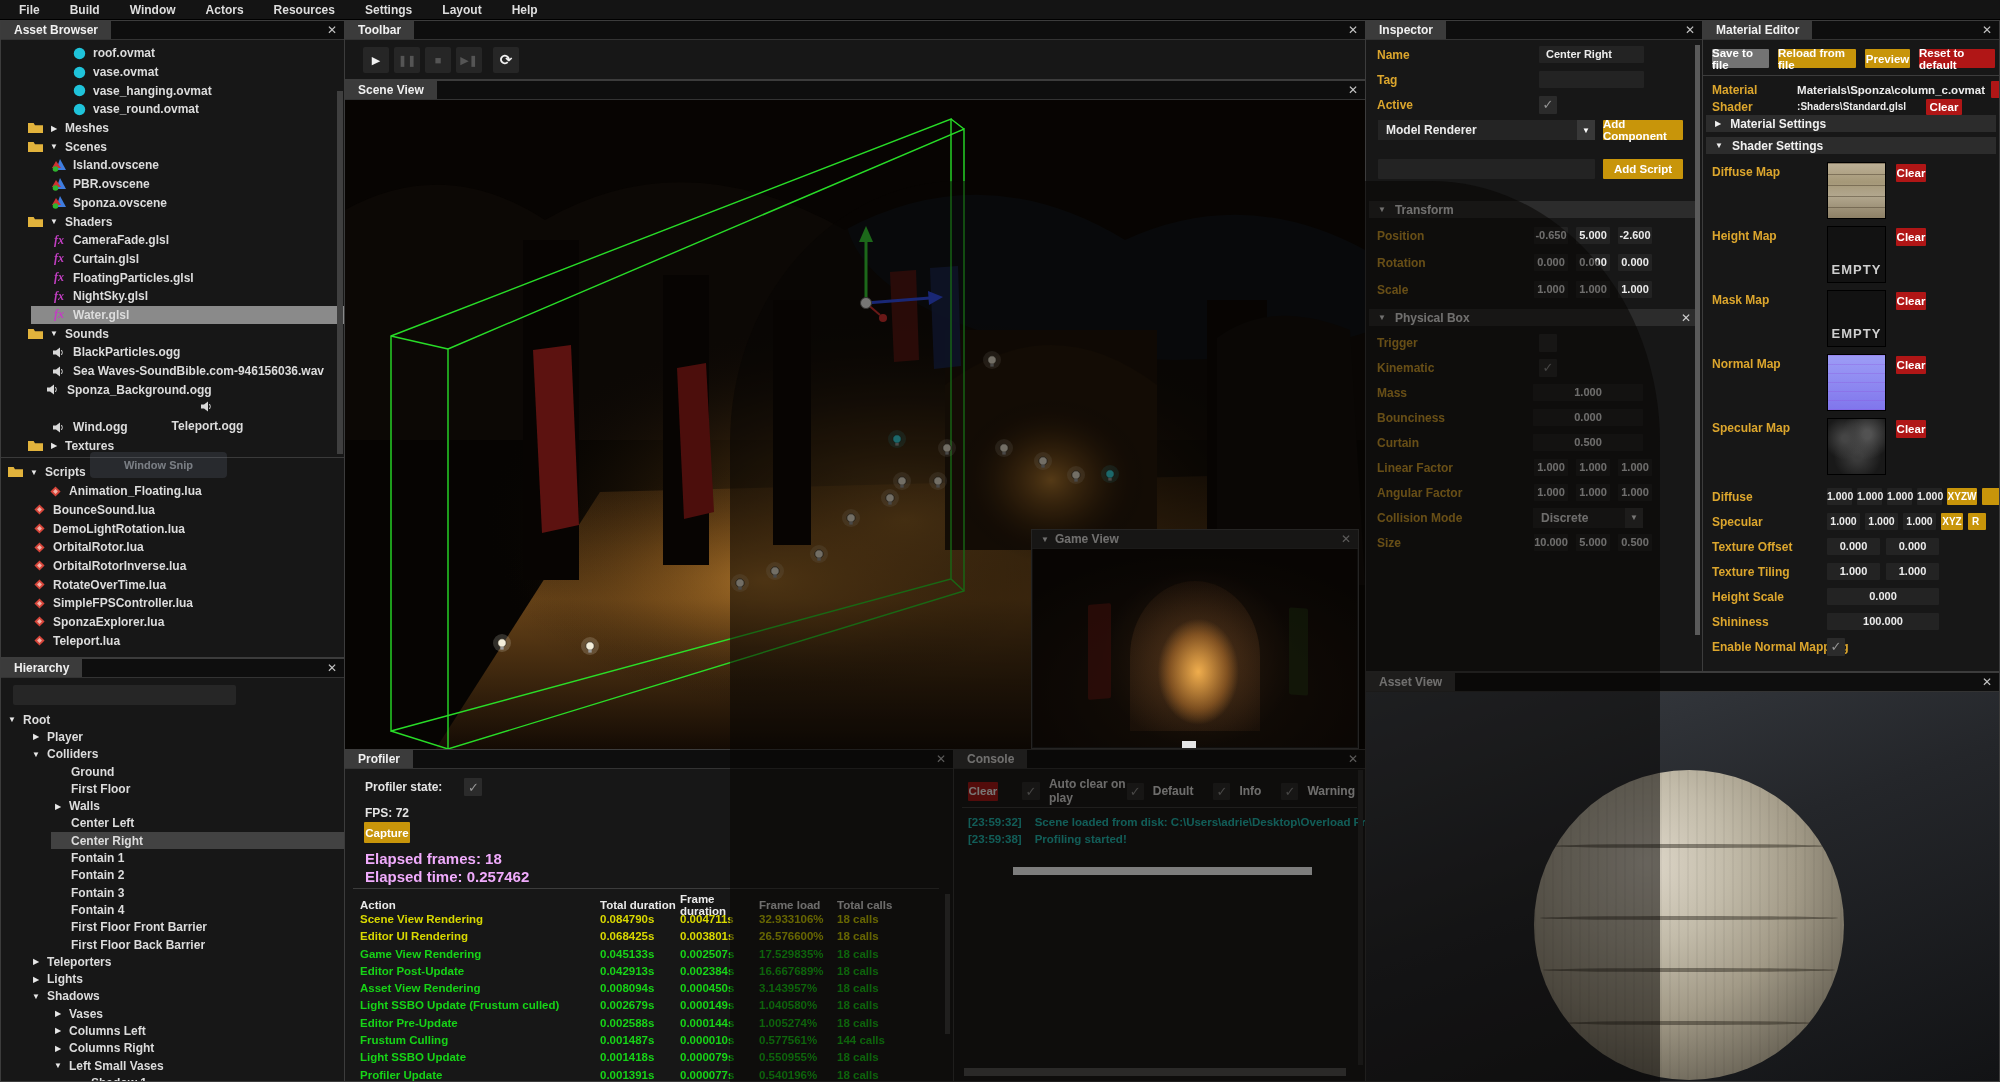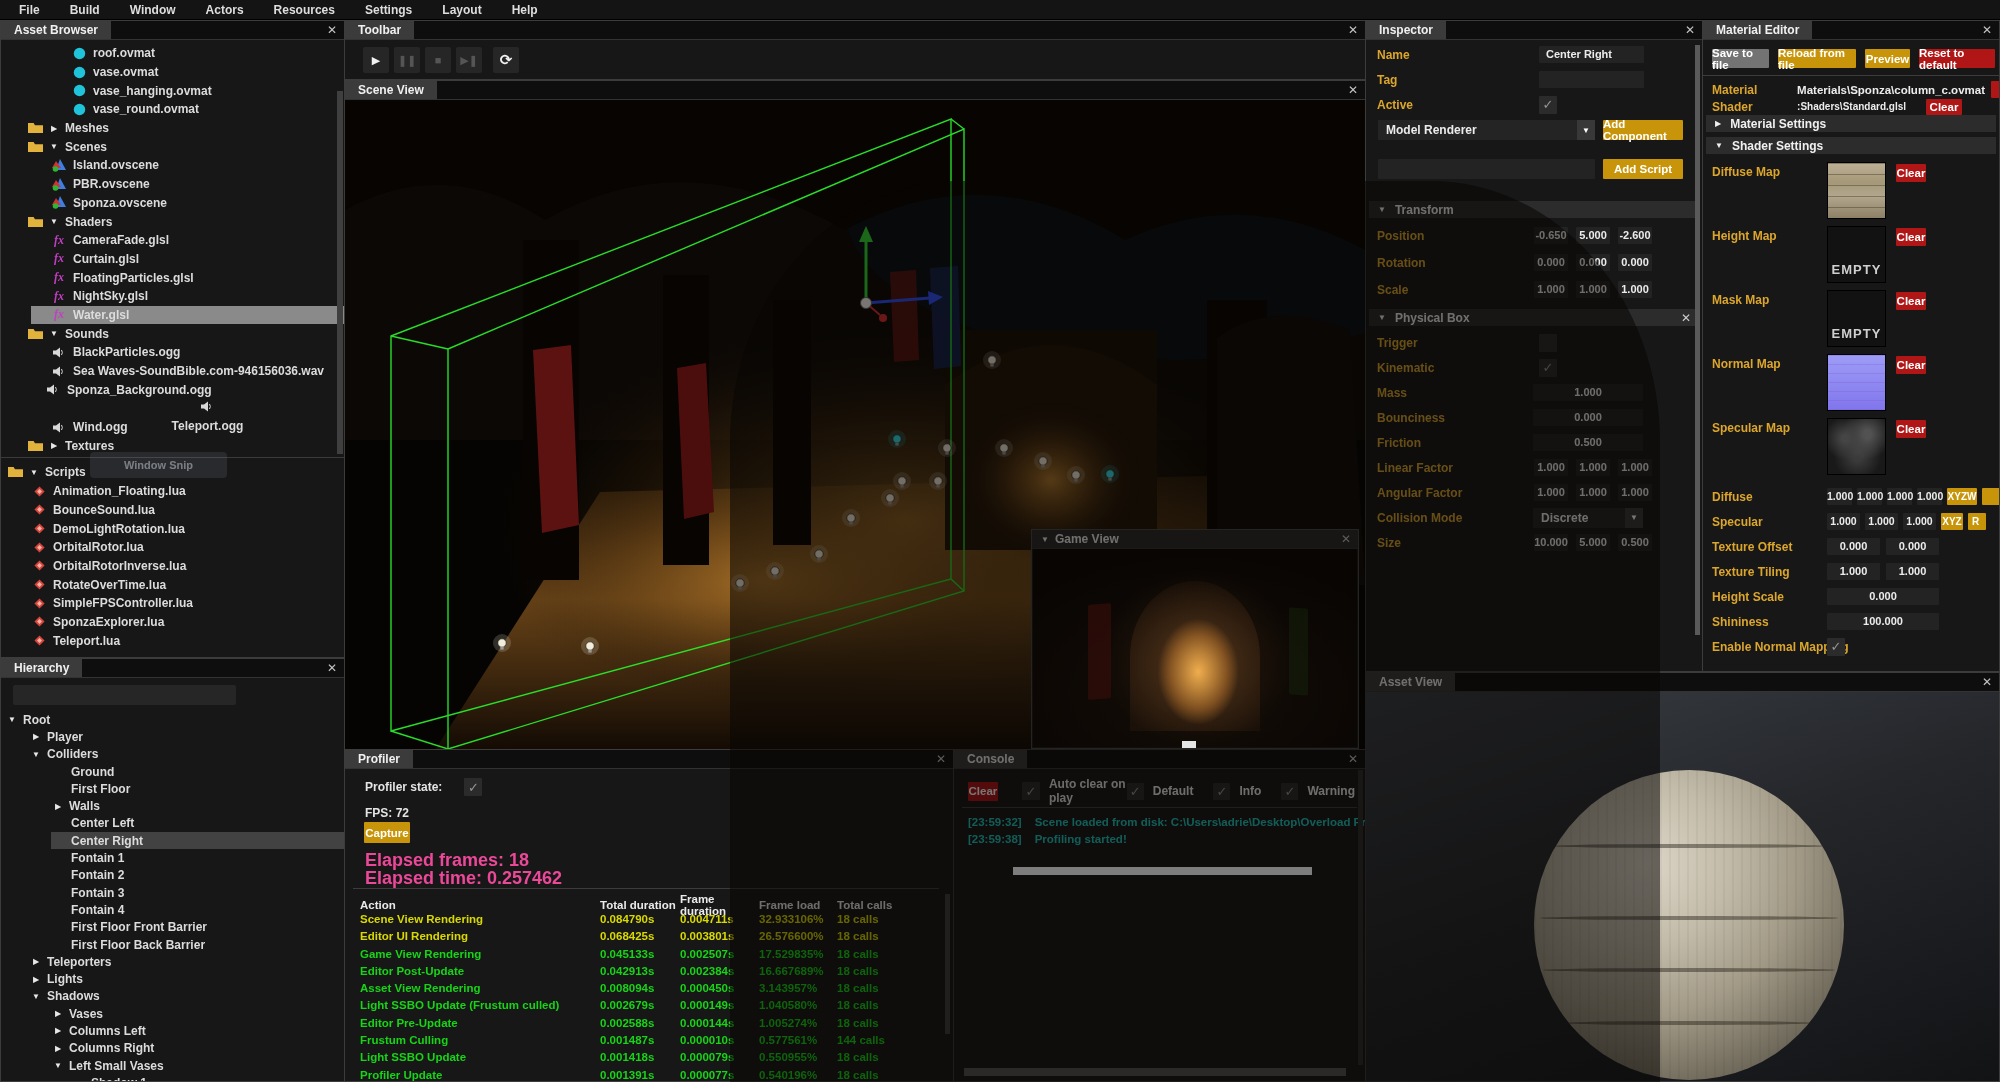--- a/index.html
+++ b/index.html
@@ -45,21 +45,21 @@
   .thumb.diffuse{background:repeating-linear-gradient(180deg,rgba(70,58,40,.45) 0 1px,transparent 1px 11px),linear-gradient(180deg,#bdb096,#a59878 35%,#b2a78e 60%,#8d8066)}
   .thumb.normal{background:repeating-linear-gradient(180deg,rgba(140,80,220,.3) 0 1px,transparent 1px 9px),linear-gradient(180deg,#9d9df6,#8076ec)}
   .thumb.specular{background:radial-gradient(circle at 30% 35%,#454545 0 6%,transparent 40%),radial-gradient(circle at 68% 28%,#525252 0 8%,transparent 45%),radial-gradient(circle at 52% 68%,#3a3a3a 0 10%,transparent 50%),#191919}
   .thumb.empty{background:#121212;color:#cfcfcf;display:flex;align-items:flex-end;justify-content:center;font-size:13px;letter-spacing:1px;padding-bottom:5px}
   .clearbtn{position:absolute;left:193px;top:5px;width:30px;height:18px}
   
   .prow{display:grid;grid-template-columns:240px 80px 79px 78px 95px;height:17.3px;align-items:center;font-size:11.5px;padding-left:15px}
   .prow.head{color:#eaeaea}
   .prow.yellow{color:#d9d900}
   .prow.green{color:#17d417}
-  .stat-orange{color:#ec4899;font-size:18px}
+  .stat-orange{color:#f0abfc;font-size:15px}
   
   .cmsg{display:flex;gap:13px;height:17.5px;align-items:center;font-size:11.5px;color:#1fc8bf;padding-left:14px;white-space:nowrap}
   .cfilter{display:flex;align-items:center;gap:9px;font-size:12px;color:#ececec}
   
   #scene-content{position:absolute;left:0;top:19px;width:1020px;height:649px;overflow:hidden;background:#060402}
   
   #gameview{position:absolute;left:1031px;top:529px;width:328px;height:220px;background:#1b1b1b;border:1px solid #4a4a4a;z-index:5}
   #gv-content{position:absolute;left:1px;top:19px;right:1px;bottom:1px;background:
     radial-gradient(ellipse 52px 68px at 51% 62%,rgba(248,180,80,.95),rgba(190,120,45,.5) 55%,rgba(60,35,15,0) 78%),
     radial-gradient(ellipse 128px 118px at 51% 55%,rgba(140,90,45,.5),rgba(0,0,0,0) 75%),
@@ -283,21 +283,21 @@
       <div class="tsep"></div>
       <div class="trow" style="padding-left: 6px;">
         <div class="ticon">
           <svg width="15" height="12" viewBox="0 0 15 12">
             <path d="M0 1 h5.6 L7 3.2 H15 V11 H0 Z" fill="#e2b33c"></path>
           </svg>
         </div>
         <div class="arr">▼</div>
         <div class="tlabel">Scripts</div>
       </div>
-      <div class="trow" style="padding-left: 30px;">
+      <div class="trow" style=" margin-left: 46px;">
         <div class="ticon">
           <svg width="13" height="13" viewBox="0 0 13 13">
             <rect x="2.9" y="2.9" width="7.2" height="7.2" transform="rotate(45 6.5 6.5)" fill="#d8453a"></rect>
             <rect x="4.8" y="4.8" width="3.4" height="3.4" transform="rotate(45 6.5 6.5)" fill="#f2b4aa"></rect>
           </svg>
         </div>
         <div class="tlabel">Animation_Floating.lua</div>
       </div>
       <div class="trow" style="padding-left: 30px;">
         <div class="ticon">
@@ -820,21 +820,21 @@
     </div>
     <div class="irow">
       <span class="ilab">Mass</span>
       <span class="num" style="position:absolute;left:167px;width:110px">1.000</span>
     </div>
     <div class="irow">
       <span class="ilab">Bounciness</span>
       <span class="num" style="position:absolute;left:167px;width:110px">0.000</span>
     </div>
     <div class="irow">
-      <span class="ilab">Friction</span>
+      <span class="ilab">Curtain</span>
       <span class="num" style="position:absolute;left:167px;width:110px">0.500</span>
     </div>
     <div class="irow">
       <span class="ilab">Linear Factor</span>
       <div style="position:absolute;left:168px;display:flex;gap:8px">
         <span class="num" style="width:34px">1.000</span>
         <span class="num" style="width:34px">1.000</span>
         <span class="num" style="width:34px">1.000</span>
       </div>
     </div>

